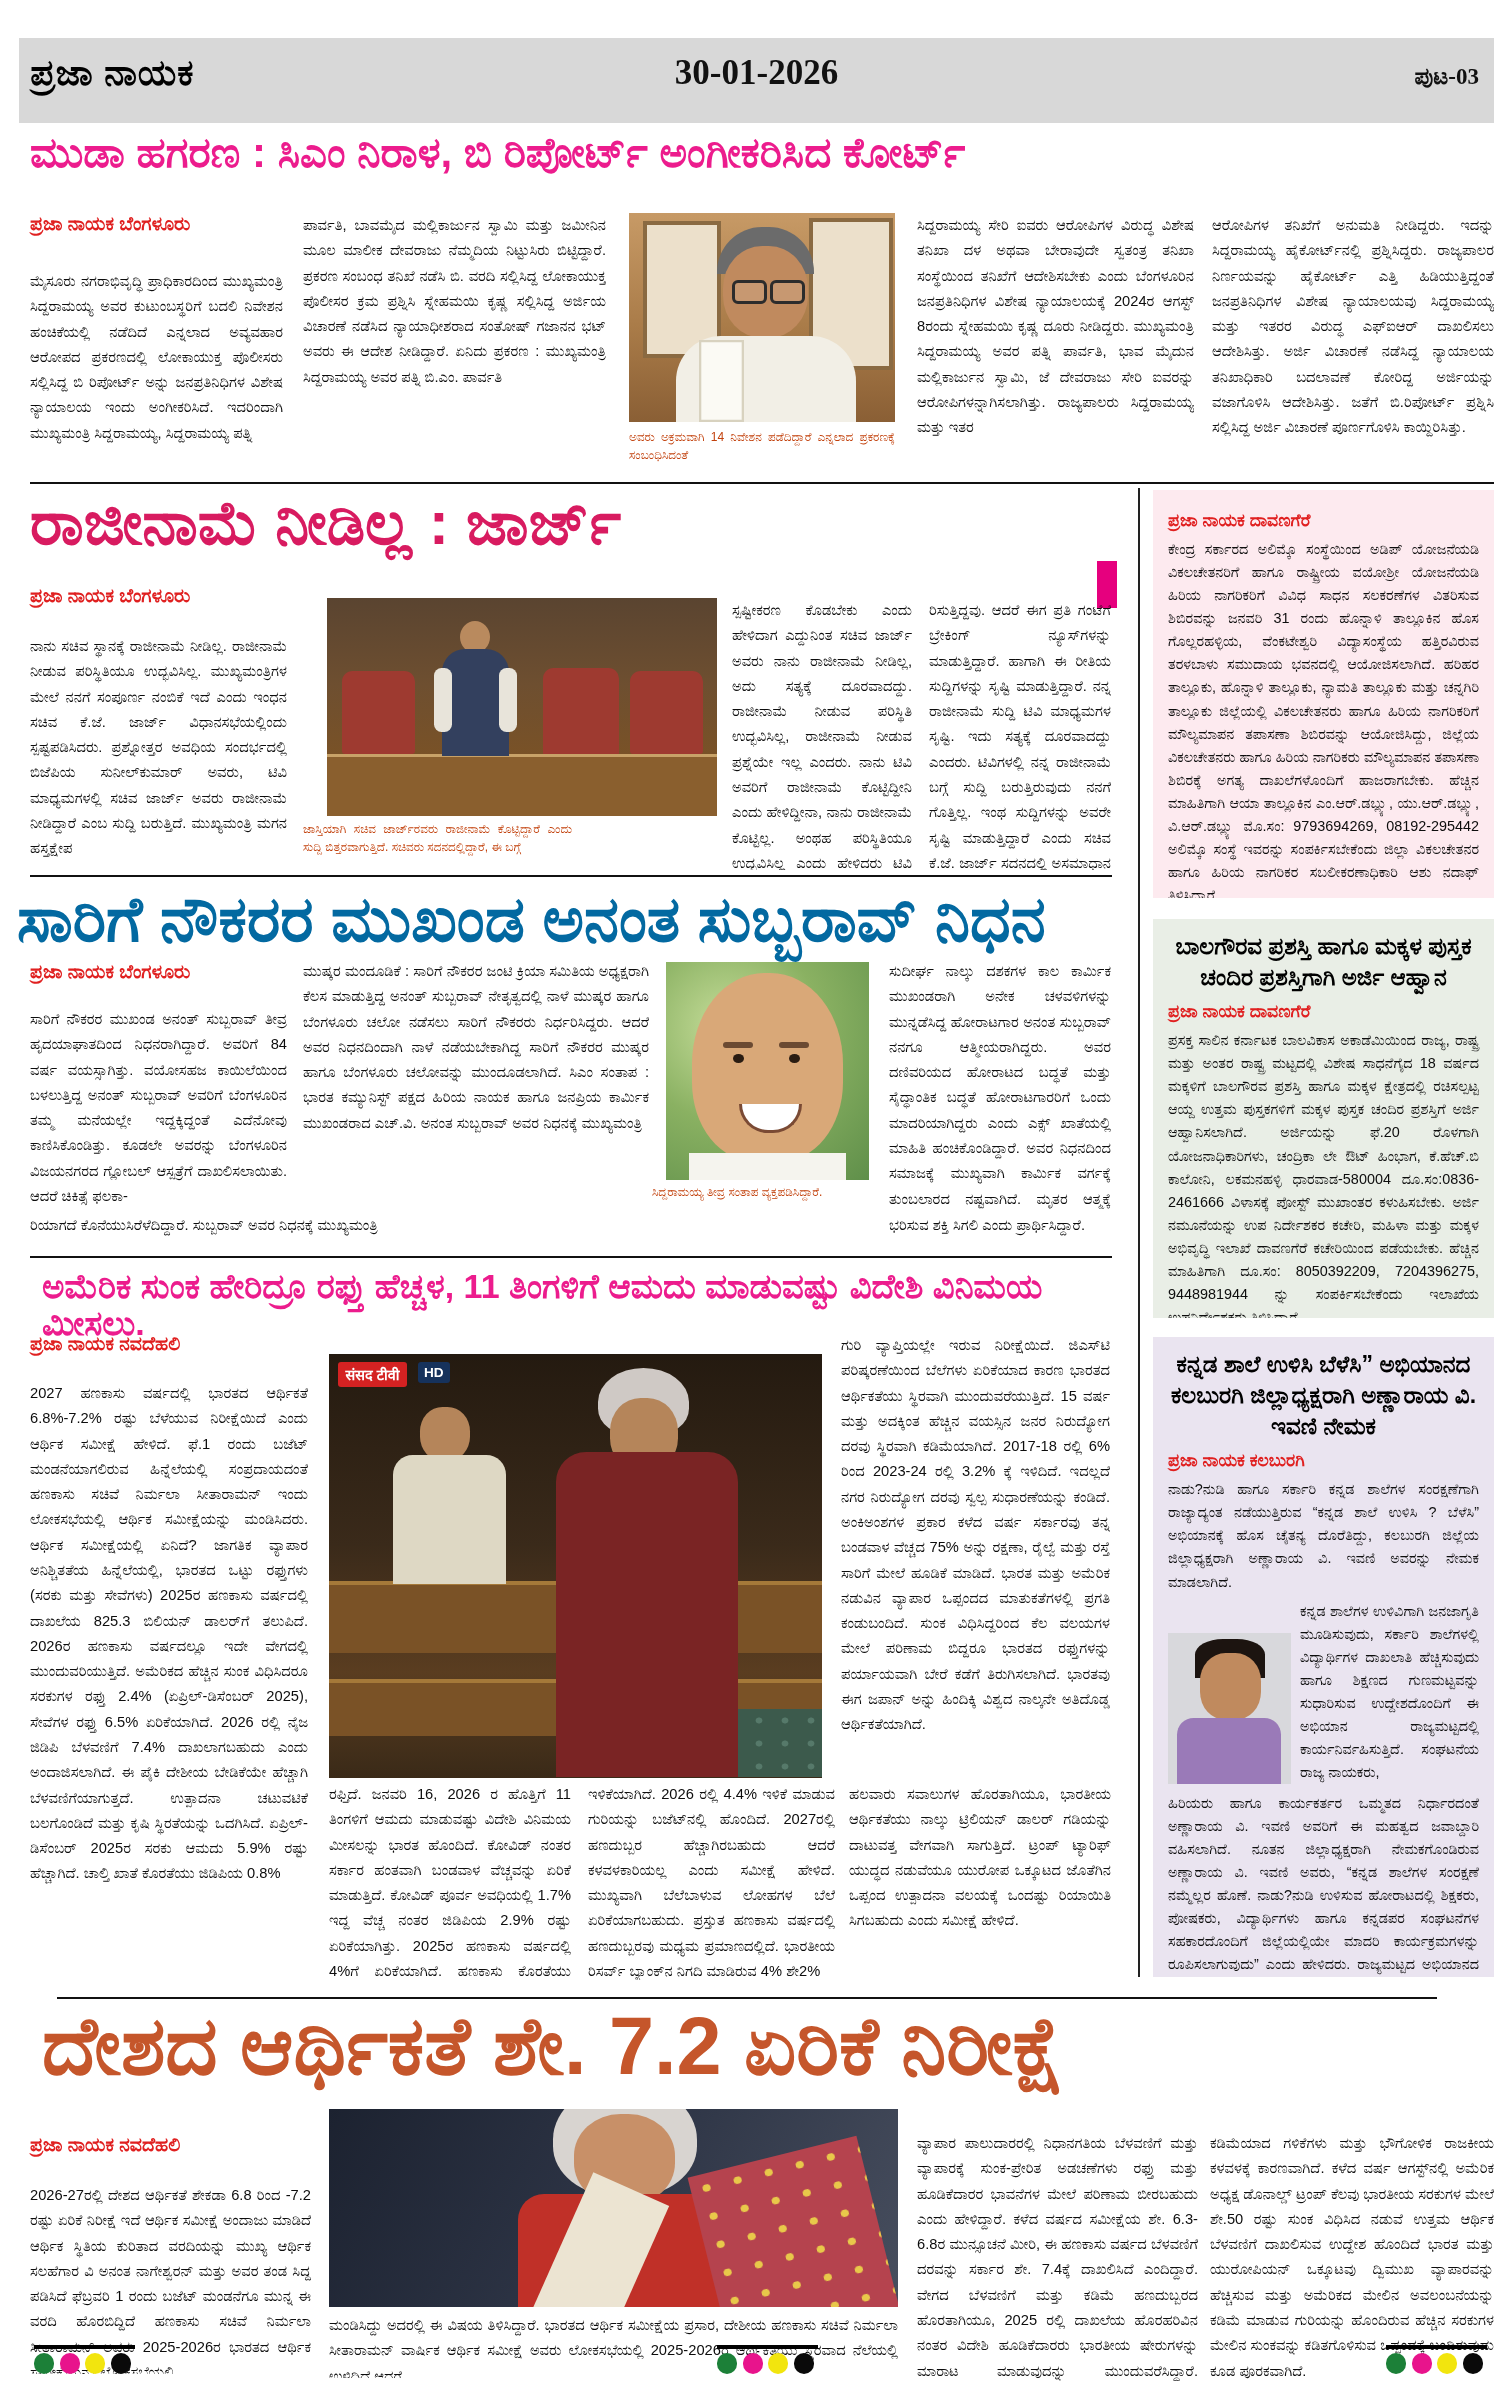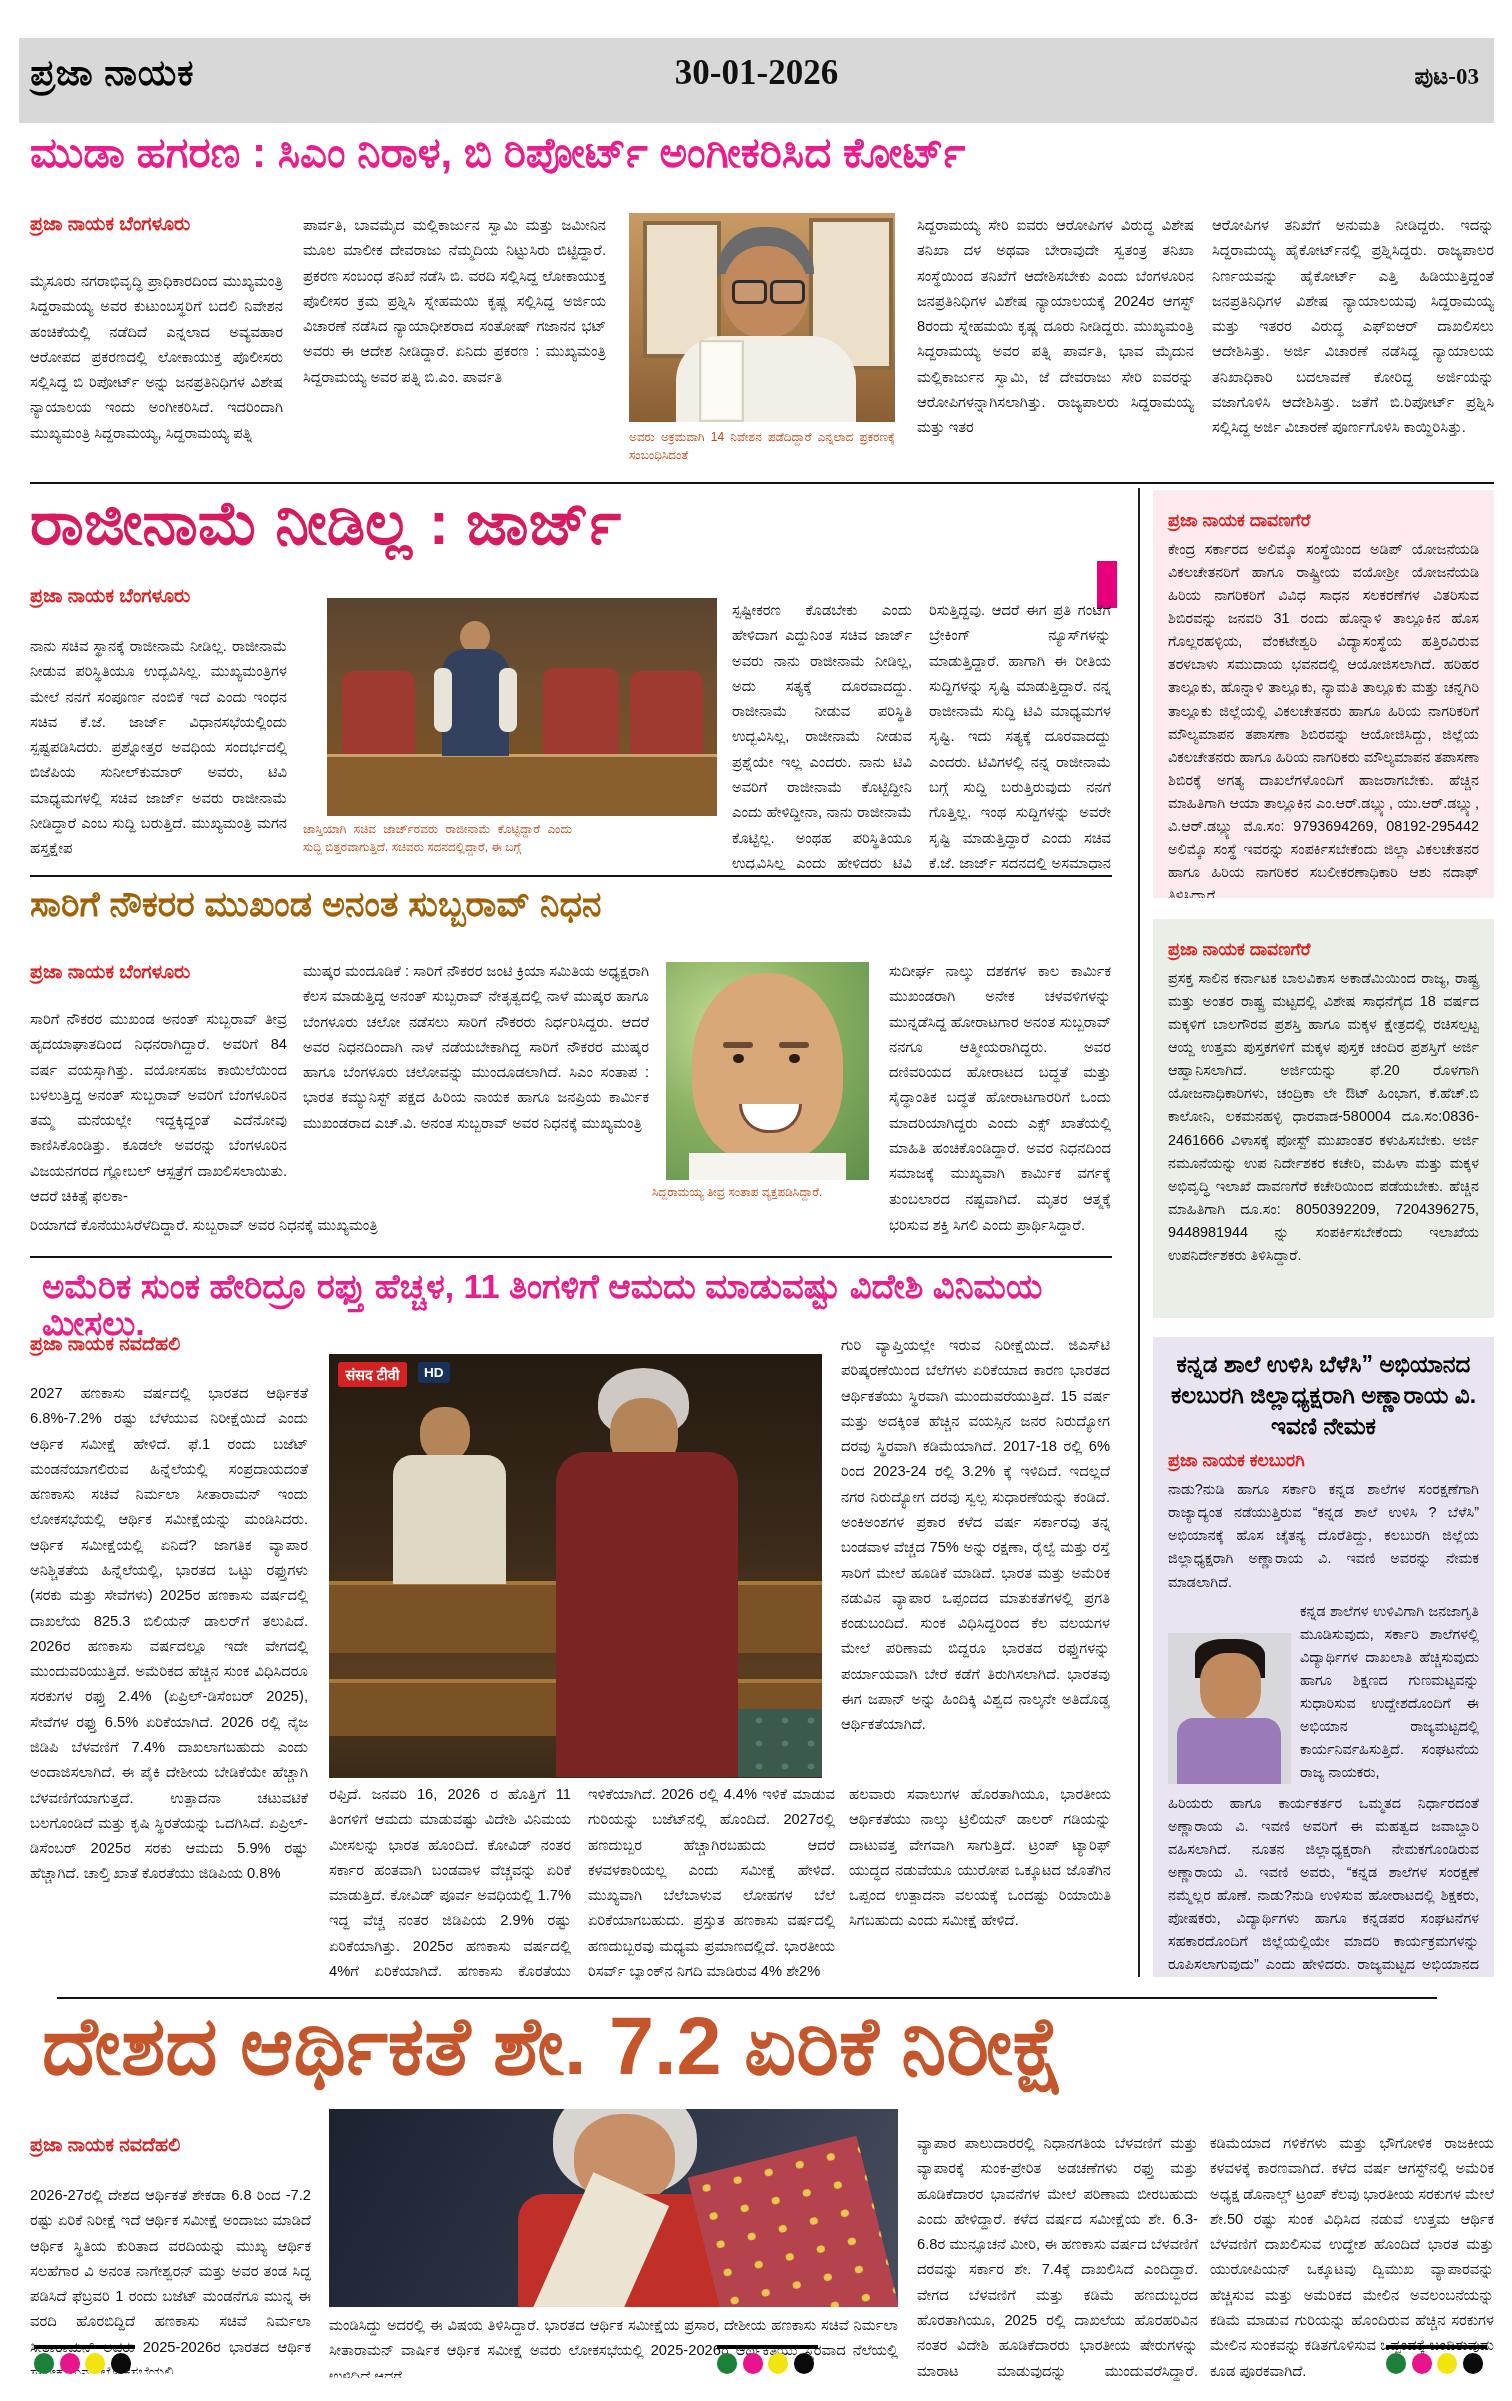--- a/index.html
+++ b/index.html
@@ -10,21 +10,21 @@
   }
   .abs{position:absolute;}
   
   .header-band{left:19px;top:38px;width:1475px;height:85px;background:#d8d8d8;}
   .masthead{left:30px;top:54px;font-size:36px;font-weight:bold;color:#000;letter-spacing:0.8px;}
   .issue-date{left:0;top:53px;width:1513px;text-align:center;font-size:35px;font-weight:bold;font-family:"Liberation Serif",serif;}
   .page-no{right:34px;top:64px;font-size:23px;font-weight:bold;font-family:"Liberation Serif",serif;}
   
   .h1{left:30px;top:130px;width:1460px;font-size:42px;font-weight:bold;color:#ec1c8d;line-height:1.1;}
   .h2{left:30px;top:493px;width:1066px;font-size:61px;font-weight:bold;color:#d81b60;line-height:1.0;}
-  .h3{left:30px;top:885px;width:1082px;font-size:35px;font-weight:bold;color:#a16207;line-height:1.1;}
+  .h3{left:17px;top:885px;width:1082px;font-size:63px;font-weight:bold;color:#0369a1;line-height:1.1;}
   .h4{left:42px;top:1268px;width:1066px;font-size:34px;font-weight:bold;color:#ec1c8d;line-height:1.1;}
   .h5{left:42px;top:2006px;width:1422px;font-size:81px;font-weight:bold;color:#c5562b;line-height:1.0;}
   
   .byline{font-size:19px;font-weight:bold;color:#e02020;}
   .body-col{font-size:14.7px;line-height:1.72;text-align:justify;overflow:hidden;color:#0d0d0d;}
   .caption{font-size:12px;line-height:1.5;text-align:justify;color:#c2410c;overflow:hidden;}
   .hr{background:#111;height:2.3px;}
   .vline{background:#222;width:1.5px;}
   .accent-magenta{background:#e6007e;}
   
@@ -197,20 +197,21 @@
 
 <div class="abs body-col" style="left:917px;top:2131px;width:281px;height:250px;">ವ್ಯಾಪಾರ ಪಾಲುದಾರರಲ್ಲಿ ನಿಧಾನಗತಿಯ ಬೆಳವಣಿಗೆ ಮತ್ತು ವ್ಯಾಪಾರಕ್ಕೆ ಸುಂಕ-ಪ್ರೇರಿತ ಅಡಚಣೆಗಳು ರಫ್ತು ಮತ್ತು ಹೂಡಿಕೆದಾರರ ಭಾವನೆಗಳ ಮೇಲೆ ಪರಿಣಾಮ ಬೀರಬಹುದು ಎಂದು ಹೇಳಿದ್ದಾರೆ. ಕಳೆದ ವರ್ಷದ ಸಮೀಕ್ಷೆಯ ಶೇ. 6.3-6.8ರ ಮುನ್ಸೂಚನೆ ಮೀರಿ, ಈ ಹಣಕಾಸು ವರ್ಷದ ಬೆಳವಣಿಗೆ ದರವನ್ನು ಸರ್ಕಾರ ಶೇ. 7.4ಕ್ಕೆ ದಾಖಲಿಸಿದೆ ಎಂದಿದ್ದಾರೆ. ವೇಗದ ಬೆಳವಣಿಗೆ ಮತ್ತು ಕಡಿಮೆ ಹಣದುಬ್ಬರದ ಹೊರತಾಗಿಯೂ, 2025 ರಲ್ಲಿ ದಾಖಲೆಯ ಹೊರಹರಿವಿನ ನಂತರ ವಿದೇಶಿ ಹೂಡಿಕೆದಾರರು ಭಾರತೀಯ ಷೇರುಗಳನ್ನು ಮಾರಾಟ ಮಾಡುವುದನ್ನು ಮುಂದುವರೆಸಿದ್ದಾರೆ. ಮೌಲ್ಯಮಾಪನಗಳು,</div>
 <div class="abs body-col" style="left:1210px;top:2131px;width:284px;height:250px;">ಕಡಿಮೆಯಾದ ಗಳಿಕೆಗಳು ಮತ್ತು ಭೌಗೋಳಿಕ ರಾಜಕೀಯ ಕಳವಳಕ್ಕೆ ಕಾರಣವಾಗಿದೆ. ಕಳೆದ ವರ್ಷ ಆಗಸ್ಟ್‌ನಲ್ಲಿ ಅಮೆರಿಕ ಅಧ್ಯಕ್ಷ ಡೊನಾಲ್ಡ್ ಟ್ರಂಪ್ ಕೆಲವು ಭಾರತೀಯ ಸರಕುಗಳ ಮೇಲೆ ಶೇ.50 ರಷ್ಟು ಸುಂಕ ವಿಧಿಸಿದ ನಡುವೆ ಉತ್ತಮ ಆರ್ಥಿಕ ಬೆಳವಣಿಗೆ ದಾಖಲಿಸುವ ಉದ್ದೇಶ ಹೊಂದಿದೆ ಭಾರತ ಮತ್ತು ಯುರೋಪಿಯನ್ ಒಕ್ಕೂಟವು ದ್ವಿಮುಖ ವ್ಯಾಪಾರವನ್ನು ಹೆಚ್ಚಿಸುವ ಮತ್ತು ಅಮೆರಿಕದ ಮೇಲಿನ ಅವಲಂಬನೆಯನ್ನು ಕಡಿಮೆ ಮಾಡುವ ಗುರಿಯನ್ನು ಹೊಂದಿರುವ ಹೆಚ್ಚಿನ ಸರಕುಗಳ ಮೇಲಿನ ಸುಂಕವನ್ನು ಕಡಿತಗೊಳಿಸುವ ಒಪ್ಪಂದಕ್ಕೆ ಬಂದಿರುವುದು ಕೂಡ ಪೂರಕವಾಗಿದೆ.</div>
 
 <div class="abs side-box box1">
   <div class="box-byline">ಪ್ರಜಾ ನಾಯಕ ದಾವಣಗೆರೆ</div>
   <div class="box-body">ಕೇಂದ್ರ ಸರ್ಕಾರದ ಅಲಿಮ್ಕೊ ಸಂಸ್ಥೆಯಿಂದ ಅಡಿಪ್ ಯೋಜನೆಯಡಿ ವಿಕಲಚೇತನರಿಗೆ ಹಾಗೂ ರಾಷ್ಟ್ರೀಯ ವಯೋಶ್ರೀ ಯೋಜನೆಯಡಿ ಹಿರಿಯ ನಾಗರಿಕರಿಗೆ ವಿವಿಧ ಸಾಧನ ಸಲಕರಣೆಗಳ ವಿತರಿಸುವ ಶಿಬಿರವನ್ನು ಜನವರಿ 31 ರಂದು ಹೊನ್ನಾಳಿ ತಾಲ್ಲೂಕಿನ ಹೊಸ ಗೊಲ್ಲರಹಳ್ಳಿಯ, ವೆಂಕಟೇಶ್ವರಿ ವಿದ್ಯಾಸಂಸ್ಥೆಯ ಹತ್ತಿರವಿರುವ ತರಳಬಾಳು ಸಮುದಾಯ ಭವನದಲ್ಲಿ ಆಯೋಜಿಸಲಾಗಿದೆ. ಹರಿಹರ ತಾಲ್ಲೂಕು, ಹೊನ್ನಾಳಿ ತಾಲ್ಲೂಕು, ನ್ಯಾಮತಿ ತಾಲ್ಲೂಕು ಮತ್ತು ಚನ್ನಗಿರಿ ತಾಲ್ಲೂಕು ಜಿಲ್ಲೆಯಲ್ಲಿ ವಿಕಲಚೇತನರು ಹಾಗೂ ಹಿರಿಯ ನಾಗರಿಕರಿಗೆ ಮೌಲ್ಯಮಾಪನ ತಪಾಸಣಾ ಶಿಬಿರವನ್ನು ಆಯೋಜಿಸಿದ್ದು, ಜಿಲ್ಲೆಯ ವಿಕಲಚೇತನರು ಹಾಗೂ ಹಿರಿಯ ನಾಗರಿಕರು ಮೌಲ್ಯಮಾಪನ ತಪಾಸಣಾ ಶಿಬಿರಕ್ಕೆ ಅಗತ್ಯ ದಾಖಲೆಗಳೊಂದಿಗೆ ಹಾಜರಾಗಬೇಕು. ಹೆಚ್ಚಿನ ಮಾಹಿತಿಗಾಗಿ ಆಯಾ ತಾಲ್ಲೂಕಿನ ಎಂ.ಆರ್.ಡಬ್ಲ್ಯು, ಯು.ಆರ್.ಡಬ್ಲ್ಯು, ವಿ.ಆರ್.ಡಬ್ಲ್ಯು ಮೊ.ಸಂ: 9793694269, 08192-295442 ಅಲಿಮ್ಕೊ ಸಂಸ್ಥೆ ಇವರನ್ನು ಸಂಪರ್ಕಿಸಬೇಕೆಂದು ಜಿಲ್ಲಾ ವಿಕಲಚೇತನರ ಹಾಗೂ ಹಿರಿಯ ನಾಗರಿಕರ ಸಬಲೀಕರಣಾಧಿಕಾರಿ ಆಶು ನದಾಫ್ ತಿಳಿಸಿದ್ದಾರೆ.</div>
 </div>
 
 <div class="abs side-box box2">
+  <div class="box-title-black">ಬಾಲಗೌರವ ಪ್ರಶಸ್ತಿ ಹಾಗೂ ಮಕ್ಕಳ ಪುಸ್ತಕ ಚಂದಿರ ಪ್ರಶಸ್ತಿಗಾಗಿ ಅರ್ಜಿ ಆಹ್ವಾನ</div>
   <div class="box-byline">ಪ್ರಜಾ ನಾಯಕ ದಾವಣಗೆರೆ</div>
   <div class="box-body">ಪ್ರಸಕ್ತ ಸಾಲಿನ ಕರ್ನಾಟಕ ಬಾಲವಿಕಾಸ ಅಕಾಡೆಮಿಯಿಂದ ರಾಜ್ಯ, ರಾಷ್ಟ್ರ ಮತ್ತು ಅಂತರ ರಾಷ್ಟ್ರ ಮಟ್ಟದಲ್ಲಿ ವಿಶೇಷ ಸಾಧನೆಗೈದ 18 ವರ್ಷದ ಮಕ್ಕಳಿಗೆ ಬಾಲಗೌರವ ಪ್ರಶಸ್ತಿ ಹಾಗೂ ಮಕ್ಕಳ ಕ್ಷೇತ್ರದಲ್ಲಿ ರಚಿಸಲ್ಪಟ್ಟ ಆಯ್ದ ಉತ್ತಮ ಪುಸ್ತಕಗಳಿಗೆ ಮಕ್ಕಳ ಪುಸ್ತಕ ಚಂದಿರ ಪ್ರಶಸ್ತಿಗೆ ಅರ್ಜಿ ಆಹ್ವಾನಿಸಲಾಗಿದೆ. ಅರ್ಜಿಯನ್ನು ಫೆ.20 ರೊಳಗಾಗಿ ಯೋಜನಾಧಿಕಾರಿಗಳು, ಚಂದ್ರಿಕಾ ಲೇ ಔಟ್ ಹಿಂಭಾಗ, ಕೆ.ಹೆಚ್.ಬಿ ಕಾಲೋನಿ, ಲಕಮನಹಳ್ಳಿ ಧಾರವಾಡ-580004 ದೂ.ಸಂ:0836-2461666 ವಿಳಾಸಕ್ಕೆ ಪೋಸ್ಟ್ ಮುಖಾಂತರ ಕಳುಹಿಸಬೇಕು. ಅರ್ಜಿ ನಮೂನೆಯನ್ನು ಉಪ ನಿರ್ದೇಶಕರ ಕಚೇರಿ, ಮಹಿಳಾ ಮತ್ತು ಮಕ್ಕಳ ಅಭಿವೃದ್ಧಿ ಇಲಾಖೆ ದಾವಣಗೆರೆ ಕಚೇರಿಯಿಂದ ಪಡೆಯಬೇಕು. ಹೆಚ್ಚಿನ ಮಾಹಿತಿಗಾಗಿ ದೂ.ಸಂ: 8050392209, 7204396275, 9448981944 ನ್ನು ಸಂಪರ್ಕಿಸಬೇಕೆಂದು ಇಲಾಖೆಯ ಉಪನಿರ್ದೇಶಕರು ತಿಳಿಸಿದ್ದಾರೆ.</div>
 </div>
 
 <div class="abs side-box box3">
   <div class="box-title-black">ಕನ್ನಡ ಶಾಲೆ ಉಳಿಸಿ ಬೆಳೆಸಿ” ಅಭಿಯಾನದ ಕಲಬುರಗಿ ಜಿಲ್ಲಾಧ್ಯಕ್ಷರಾಗಿ ಅಣ್ಣಾರಾಯ ವಿ. ಇವಣಿ ನೇಮಕ</div>
   <div class="box-byline">ಪ್ರಜಾ ನಾಯಕ ಕಲಬುರಗಿ</div>
   <div class="box-body">ನಾಡು?ನುಡಿ ಹಾಗೂ ಸರ್ಕಾರಿ ಕನ್ನಡ ಶಾಲೆಗಳ ಸಂರಕ್ಷಣೆಗಾಗಿ ರಾಜ್ಯಾದ್ಯಂತ ನಡೆಯುತ್ತಿರುವ “ಕನ್ನಡ ಶಾಲೆ ಉಳಿಸಿ ? ಬೆಳೆಸಿ” ಅಭಿಯಾನಕ್ಕೆ ಹೊಸ ಚೈತನ್ಯ ದೊರೆತಿದ್ದು, ಕಲಬುರಗಿ ಜಿಲ್ಲೆಯ ಜಿಲ್ಲಾಧ್ಯಕ್ಷರಾಗಿ ಅಣ್ಣಾರಾಯ ವಿ. ಇವಣಿ ಅವರನ್ನು ನೇಮಕ ಮಾಡಲಾಗಿದೆ.</div>
   <div style="display:flex;margin-top:6px;gap:9px;align-items:flex-end;">
     <div class="photo portrait" style="position:relative;width:123px;height:151px;flex:0 0 auto;">

